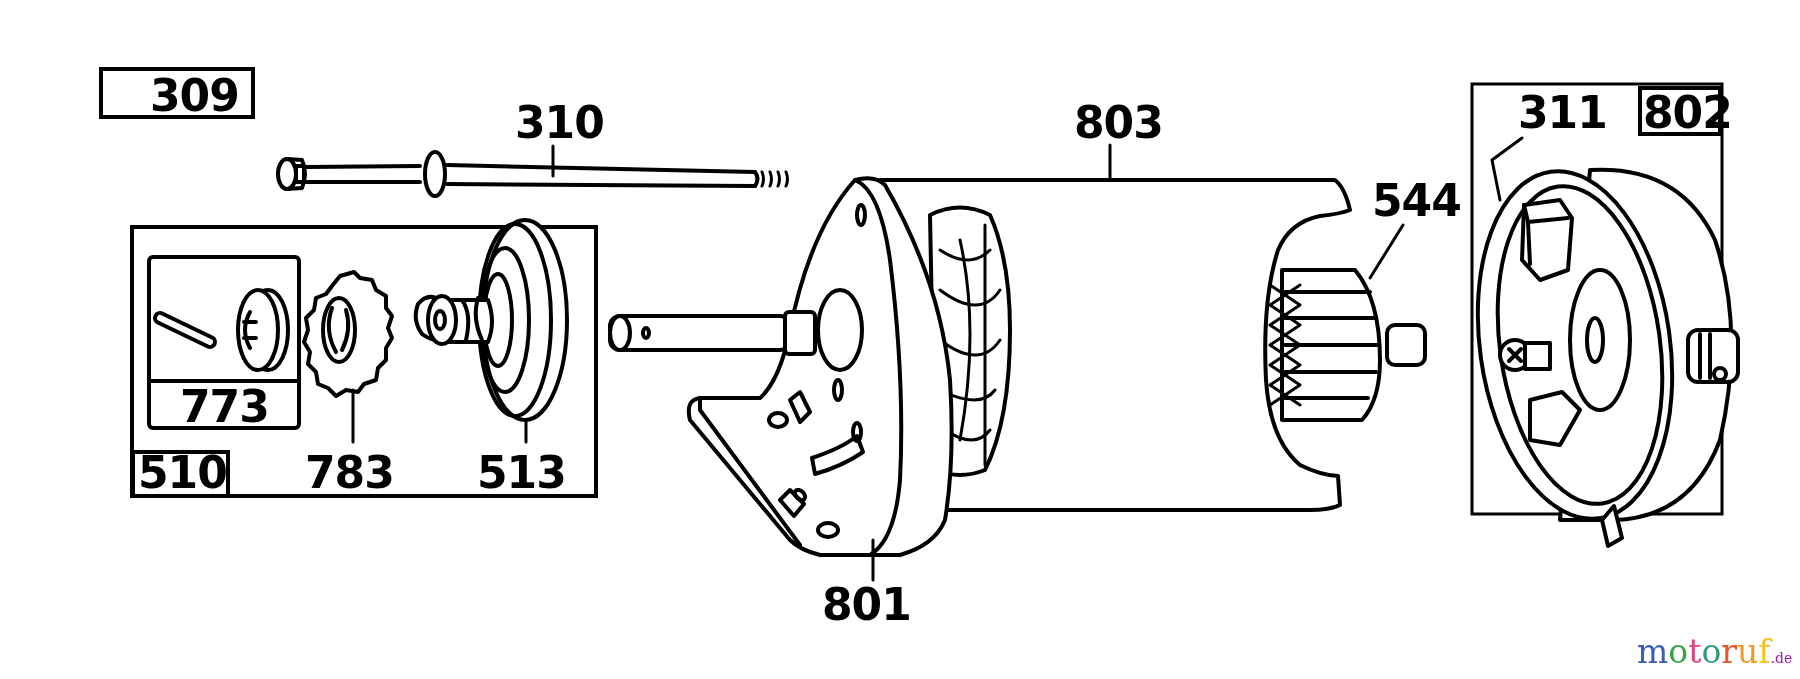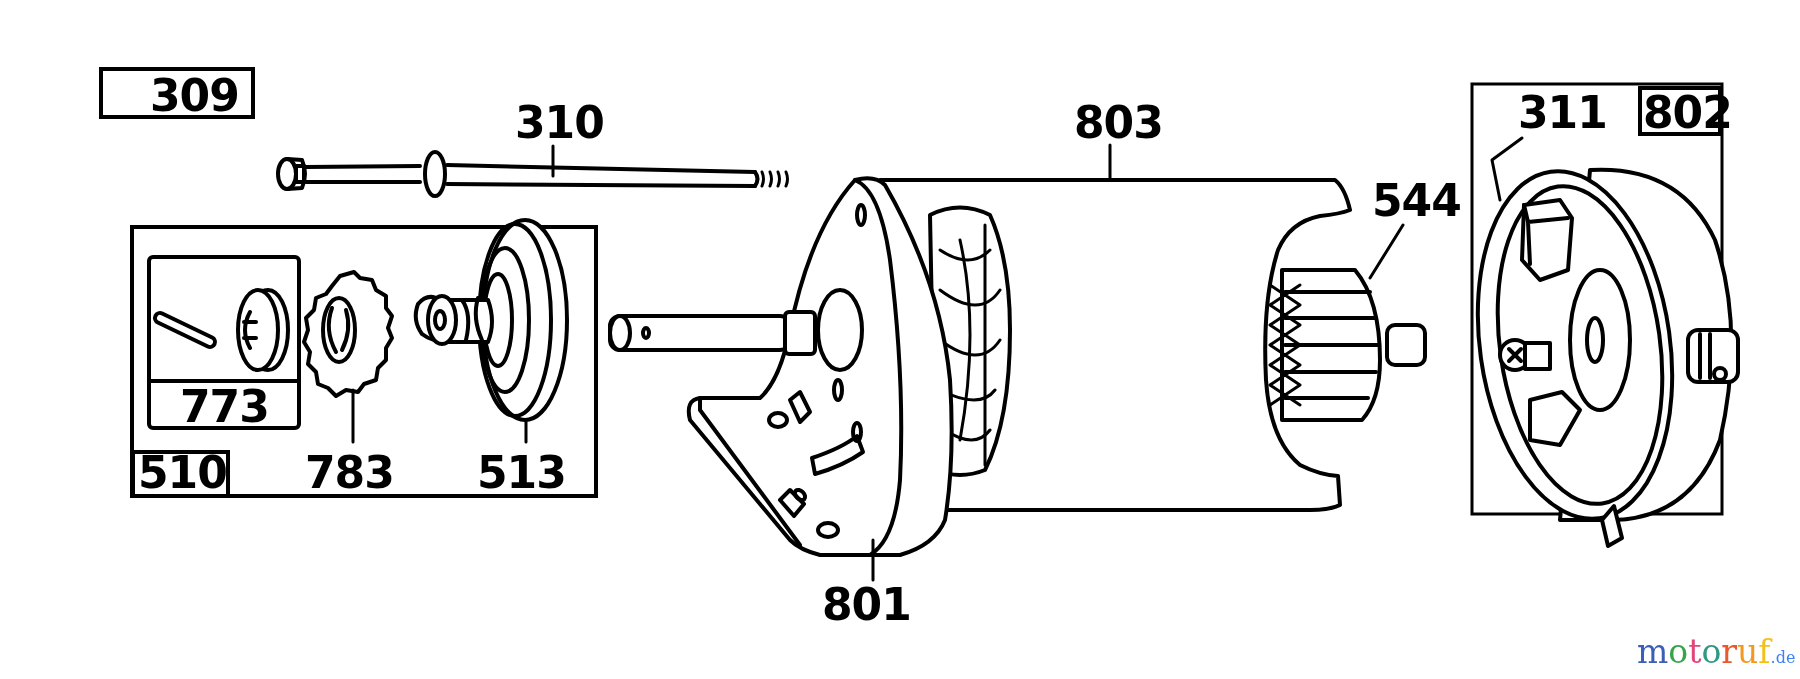--- a/index.html
+++ b/index.html
@@ -5,21 +5,21 @@
   html, body { margin:0; padding:0; background:#ffffff; }
   body { width:1800px; height:679px; position:relative; overflow:hidden; font-family:"DejaVu Sans", sans-serif; }
   #diagram { position:absolute; left:0; top:0; width:1800px; height:679px; }
   .lbl { font-family:"DejaVu Sans", sans-serif; font-size:44px; font-weight:bold; fill:#000; letter-spacing:-1px; }
   .ln { stroke:#000; stroke-width:4; fill:none; stroke-linecap:round; stroke-linejoin:round; }
   .lnf { stroke:#000; stroke-width:4; fill:#fff; stroke-linecap:round; stroke-linejoin:round; }
   .thin { stroke:#000; stroke-width:3; fill:none; stroke-linecap:round; stroke-linejoin:round; }
   .box { stroke:#000; stroke-width:4; fill:none; }
   #logo { position:absolute; left:1637px; top:632px; font-family:"DejaVu Serif", serif; font-size:33px; letter-spacing:0px; }
   #logo span { display:inline-block; }
-  #logo .suffix { font-size:16px; color:#3b82f6; font-family:"DejaVu Serif", serif;margin-top:9px; }
+  #logo .suffix { font-size:14px; color:#a21caf; font-family:"DejaVu Serif", serif;margin-top:9px; }
 </style>
 </head>
 <body>
 
 <svg id="diagram" viewBox="0 0 1800 679" xmlns="http://www.w3.org/2000/svg">
 
   <g>
     <rect class="box" x="101" y="69" width="152" height="48"></rect>
     <text class="lbl" x="150" y="111">309</text>
   </g>

